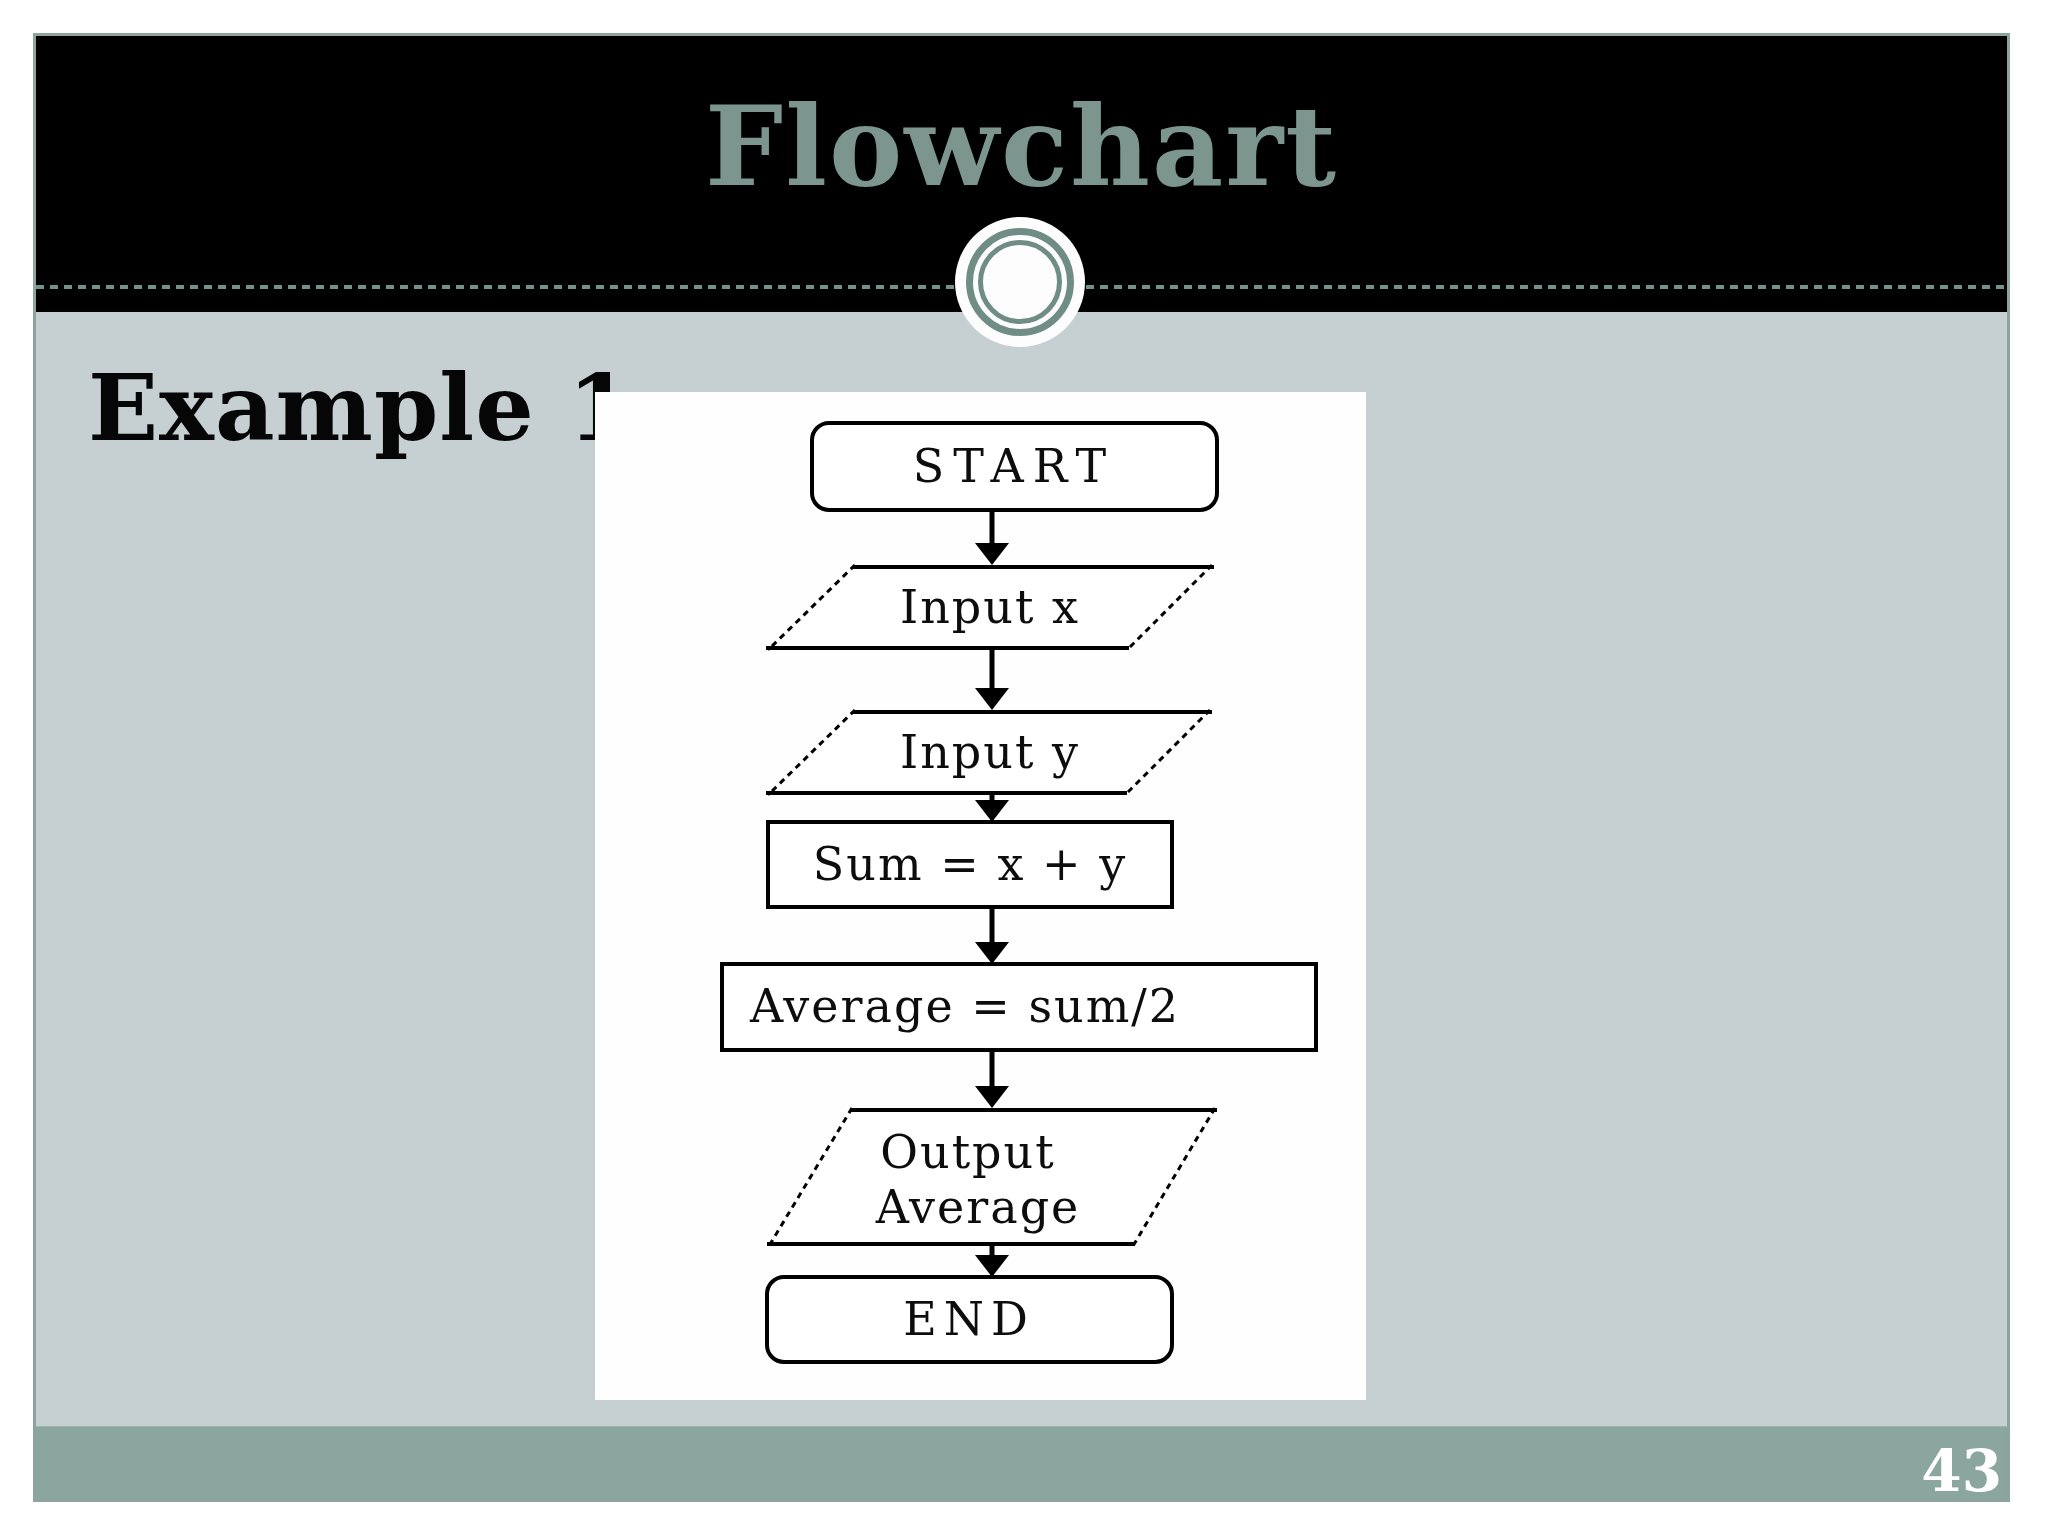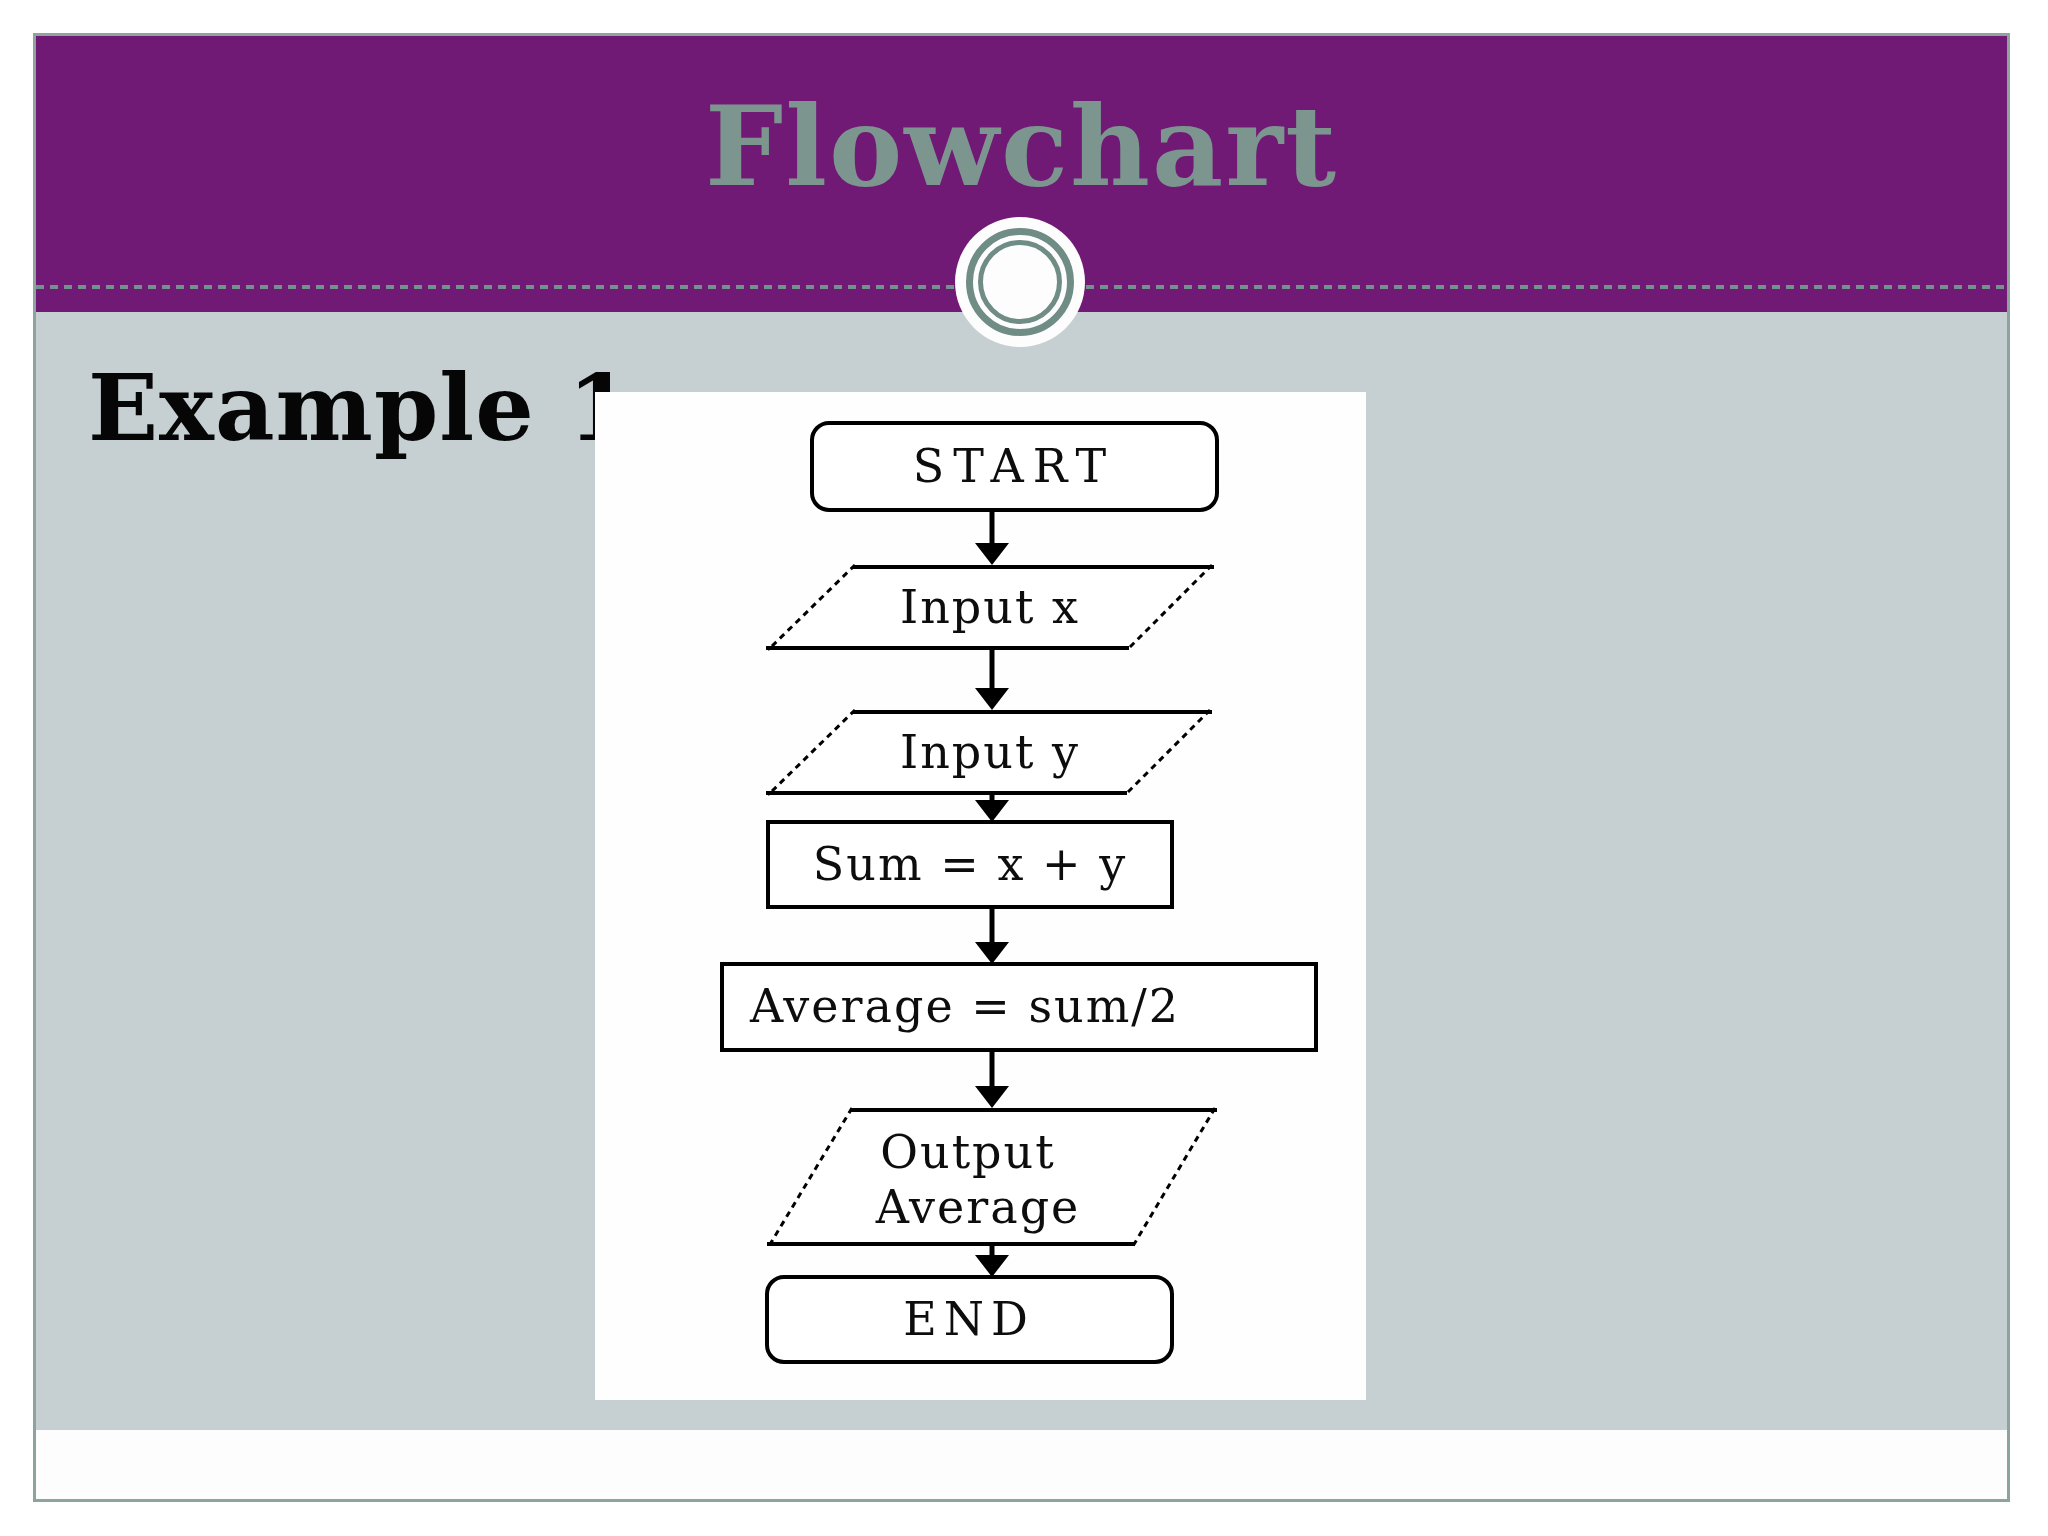--- a/index.html
+++ b/index.html
@@ -5,21 +5,21 @@
   html,body{margin:0;padding:0;}
   body{
     width:2048px;height:1536px;background:#ffffff;position:relative;
     font-family:"DejaVu Serif","Liberation Serif",serif;overflow:hidden;
   }
   .slide{
     position:absolute;left:33px;top:33px;width:1977px;height:1469px;
     box-sizing:border-box;border:3px solid #8ca39e;background:#fdfdfd;
   }
   .header{
-    position:absolute;left:0;top:0;width:100%;height:276px;background:#701a75;
+    position:absolute;left:0;top:0;width:100%;height:276px;background:#000000;
   }
   .slide-title{
     position:absolute;left:0;top:46px;width:100%;text-align:center;
     font-size:110px;font-weight:700;color:#7c968f;letter-spacing:2px;margin:0;
   }
   .divider{
     position:absolute;left:0;top:249px;width:100%;height:4px;
     background:repeating-linear-gradient(90deg,#75918b 0 8px,transparent 8px 14px);
   }
   .content{
@@ -144,14 +144,17 @@
       <g>
         <line x1="397" y1="854" x2="397" y2="865" stroke="#000000" stroke-width="5"></line>
         <polygon points="380,863 414,863 397,885" fill="#000000"></polygon>
       </g>
 
       <rect x="172" y="885" width="405" height="85" rx="17" fill="#ffffff" stroke="#000000" stroke-width="4"></rect>
       <text x="374" y="943" font-size="46" text-anchor="middle" letter-spacing="7">END</text>
     </svg>
   </div>
 
+  <div class="footer">
+    <span class="page-number">43</span>
+  </div>
 
 </div>
 
 </body></html>

